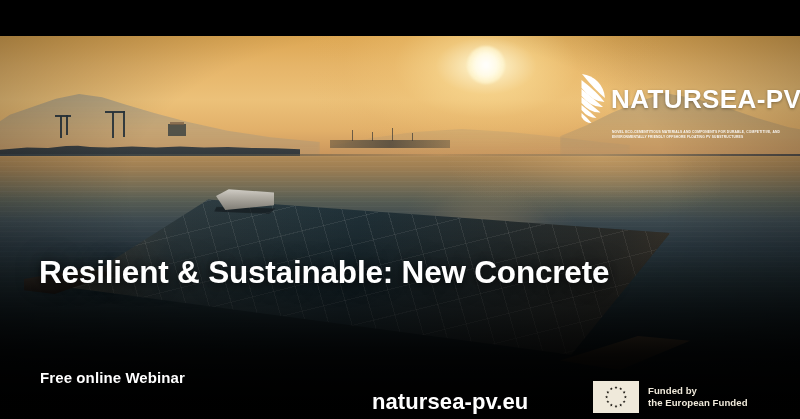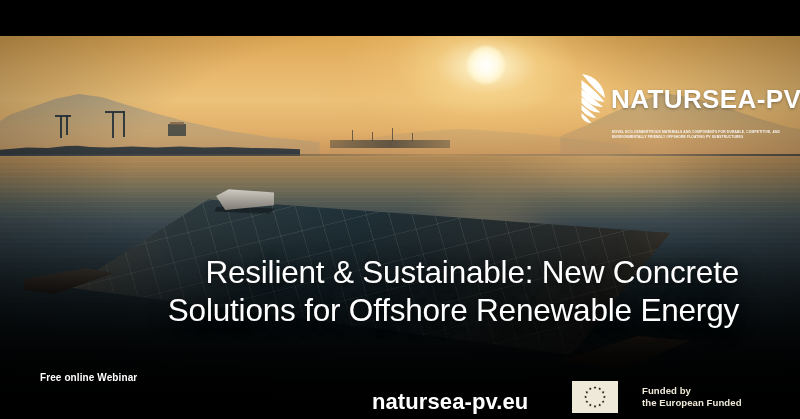--- a/index.html
+++ b/index.html
@@ -167,37 +167,36 @@
   }
   .logo-tag{
     position:absolute;left:63px;top:62px;width:172px;
     color:rgba(255,255,255,.92);font-size:3.3px;line-height:5.2px;
     font-weight:700;letter-spacing:.16px;text-transform:uppercase;
   }
 
   
   .headline{
     position:absolute;left:39px;top:217px;width:700px;
-    color:#fff;font-size:31.5px;line-height:38px;font-weight:400;
+    color:#fff;font-size:31.5px;line-height:38px;font-weight:700;
     letter-spacing:-.2px;
     text-shadow:0 2px 10px rgba(0,0,0,.65), 0 0 26px rgba(0,0,0,.45);
-    text-align:right;
   }
   .headline .l2{display:block;}
 
   
   .meta{position:absolute;left:40px;top:330px;color:#fff;}
-  .meta-line{font-size:10px;line-height:23px;font-weight:700;letter-spacing:.1px;}
+  .meta-line{font-size:15px;line-height:23px;font-weight:700;letter-spacing:.1px;}
   .url{
     position:absolute;left:372px;top:353px;color:#fff;
     font-size:22px;font-weight:700;letter-spacing:.1px;
   }
 
   
-  .eu{position:absolute;left:572px;top:344px;height:34px;display:flex;align-items:center;gap:24px;justify-content:center;}
+  .eu{position:absolute;left:593px;top:344px;height:34px;display:flex;align-items:center;gap:9px;justify-content:center;}
   .eu-flag{
     width:46px;height:32px;background:#efe9da;position:relative;flex:0 0 auto;
   }
   .eu-text{
     color:#efe9da;font-size:9.6px;line-height:12.4px;font-weight:700;letter-spacing:.05px;white-space:nowrap;
   }
 </style>
 </head>
 <body>
 
@@ -259,21 +258,20 @@
         <path d="M32.5 37 Q41.5 44 47.5 50 Q39 50 32.5 42 Z" fill="#ffffff"></path>
         <path d="M32.5 45 Q38.5 50 42.5 55 Q36 55 32.5 49 Z" fill="#ffffff"></path>
       </svg>
     </div>
     <div class="logo-text">NATURSEA-PV</div>
     <div class="logo-tag">NOVEL ECO-CEMENTITIOUS MATERIALS AND COMPONENTS FOR DURABLE, COMPETITIVE, AND ENVIRONMENTALLY FRIENDLY OFFSHORE FLOATING PV SUBSTRUCTURES</div>
   </div>
 
   <div class="headline">
     <span class="l1">Resilient &amp; Sustainable: New Concrete</span>
-    <span class="l2">Solutions for Offshore Renewable Energy</span>
   </div>
 
   <div class="meta">
     <div class="meta-line">Free online Webinar</div>
   </div>
 
   <div class="url">natursea-pv.eu</div>
 
   <div class="eu">
     <div class="eu-flag">

